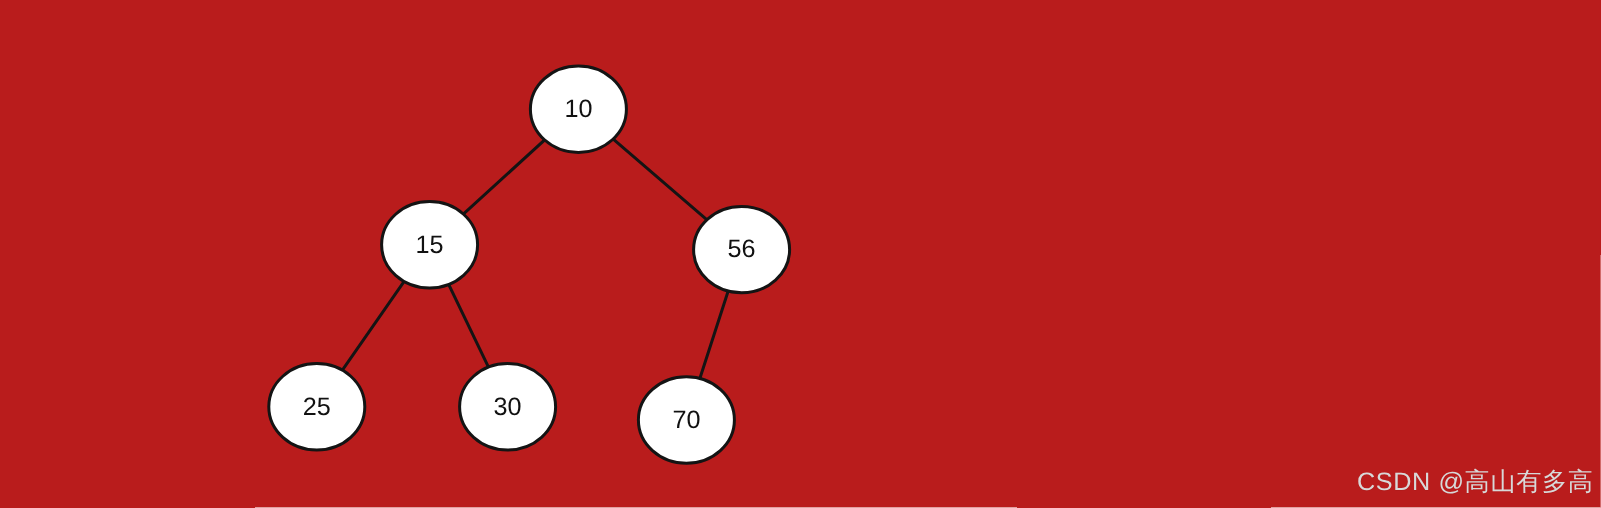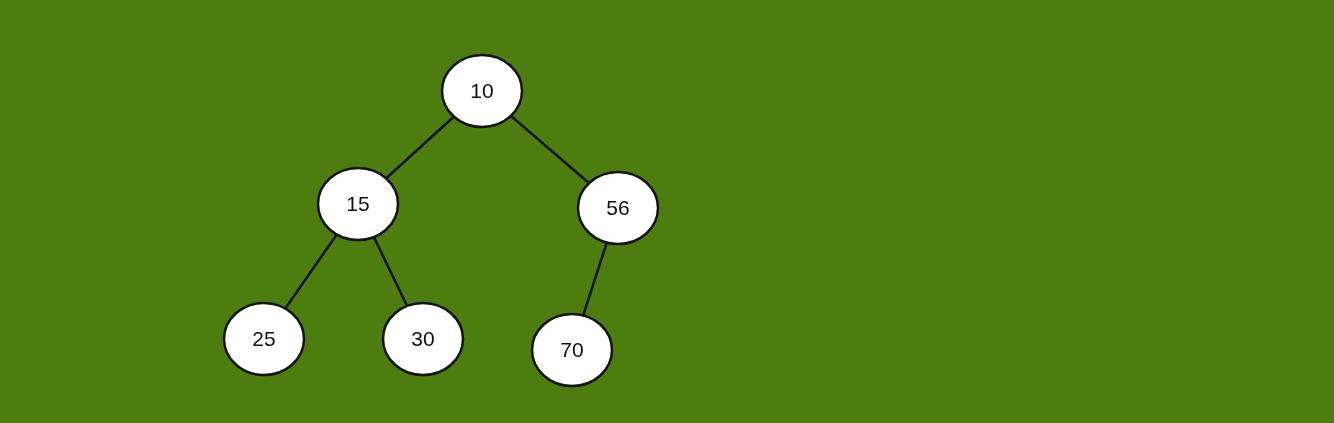--- a/index.html
+++ b/index.html
@@ -5,21 +5,21 @@
   html, body {
     margin: 0;
     padding: 0;
     background: #ffffff;
     font-family: "Liberation Sans", sans-serif;
   }
   .canvas {
     position: relative;
     width: 1334px;
     height: 423px;
-    background: #4d7c0f;
+    background: #b91c1c;
     overflow: hidden;
   }
   svg.tree {
     position: absolute;
     left: 0;
     top: 0;
   }
   svg.tree line {
     stroke: #141414;
     stroke-width: 2.5;
@@ -78,13 +78,14 @@
       </g>
       <g>
         <ellipse cx="423" cy="339" rx="40" ry="36"></ellipse>
         <text x="423" y="340">30</text>
       </g>
       <g>
         <ellipse cx="572" cy="350" rx="40" ry="36"></ellipse>
         <text x="572" y="351">70</text>
       </g>
     </svg>
+  <div class="watermark">CSDN @高山有多高</div>
 </div>
 
 </body></html>

